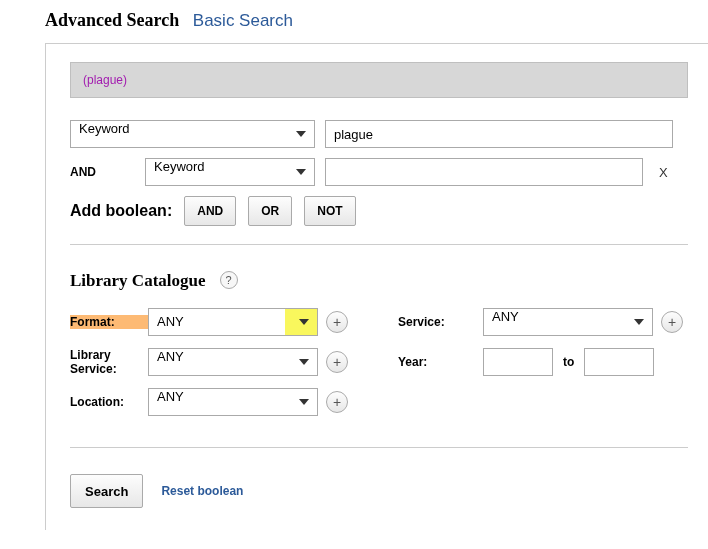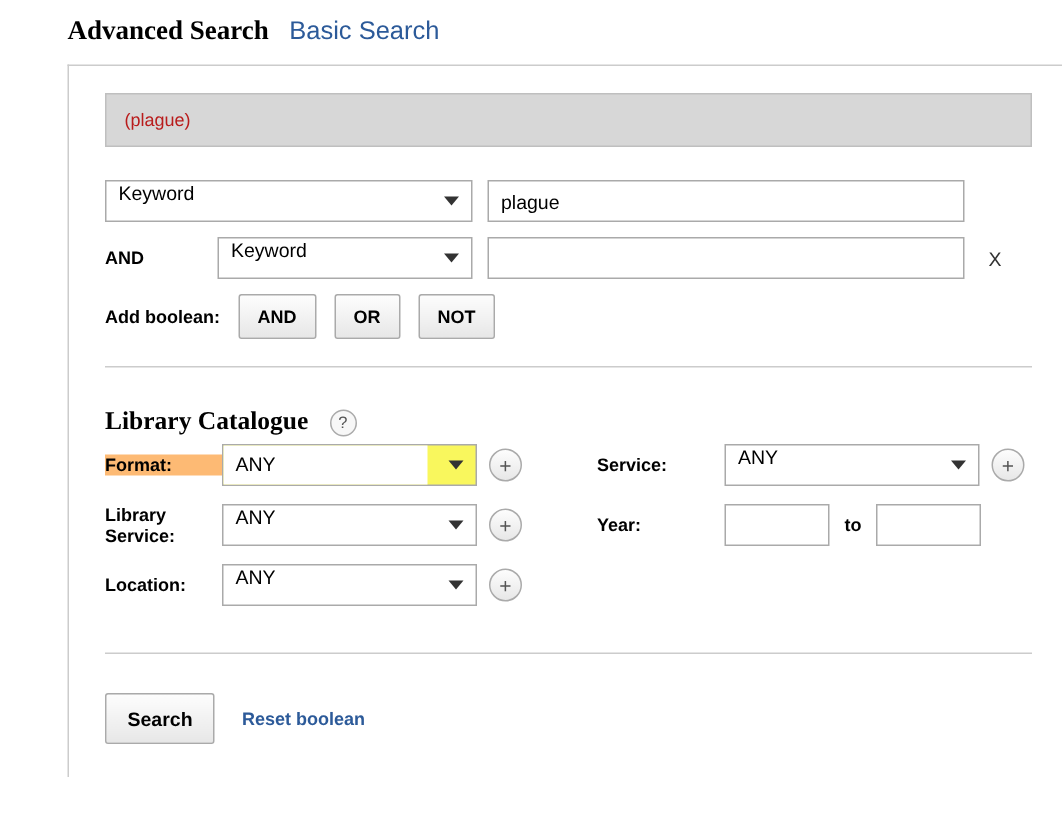--- a/index.html
+++ b/index.html
@@ -2,36 +2,36 @@
 <html><head>
 <meta charset="utf-8">
 <style>
   * { box-sizing: border-box; margin: 0; padding: 0; }
   body { font-family: Arial, Helvetica, sans-serif; font-size: 13px; background: #fff; }
   .page { padding: 10px 0 0 45px; width: 708px; }
   .title-row { margin-bottom: 12px; }
   .title { font-family: Georgia, 'Times New Roman', serif; font-weight: bold; font-size: 18px; display: inline; }
   .basic-link { font-size: 17px; color: #2c5a99; text-decoration: none; margin-left: 10px; }
   .panel { border: 1px solid #ccc; border-right: none; border-bottom: none; padding: 18px 20px 22px 24px; }
-  .query-box { background: #d7d7d7; border: 1px solid #bfbfbf; padding: 10px 12px; color: #b91c1c; font-size: 12px; margin-bottom: 22px; }
+  .query-box { background: #d7d7d7; border: 1px solid #bfbfbf; padding: 10px 12px; color: #a21caf; font-size: 12px; margin-bottom: 22px; }
   .row { display: flex; align-items: center; margin-bottom: 10px; gap: 10px; }
   .select { height: 28px; border: 1px solid #aaa; background: #fff; padding: 0 24px 0 8px; font-size: 13px; position: relative; display: flex; align-items: flex-start; cursor: pointer; }
   .select::after { content: ""; position: absolute; right: 8px; top: 50%; transform: translateY(-50%); border-left: 5px solid transparent; border-right: 5px solid transparent; border-top: 6px solid #333; }
   .sel-w1 { width: 245px; }
   .sel-w2 { width: 170px; }
   .input { height: 28px; border: 1px solid #aaa; background: #fff; padding: 0 8px; font-size: 13px; }
-  .inp-w1 { width: 318px; }
+  .inp-w1 { width: 348px; }
   .inp-w2 { width: 318px; }
   .op-label { width: 65px; font-weight: bold; font-size: 12px; }
   .x-remove { font-size: 13px; color: #333; margin-left: 6px; cursor: pointer; }
   .bool-row { display: flex; align-items: center; gap: 12px; margin-top: 10px; margin-bottom: 18px; }
-  .bool-label { font-size: 12px; font-weight: bold; }
+  .bool-label { font-size: 16px; font-weight: bold; }
   .bool-btn { height: 30px; padding: 0 12px; border: 1px solid #aaa; background: linear-gradient(#fdfdfd,#e7e7e7); font-size: 12px; font-weight: bold; cursor: pointer; border-radius: 2px; }
   hr.div { border: none; border-top: 1px solid #ccc; margin: 14px 0 26px 0; }
-  .lib-title-row { display: flex; align-items: flex-end; margin-bottom: 4px; }
+  .lib-title-row { display: flex; align-items: flex-start; margin-bottom: 16px; }
   .lib-title { font-family: Georgia, 'Times New Roman', serif; font-weight: bold; font-size: 17px; margin-right: 14px; }
   .help-icon { width: 18px; height: 18px; border: 1px solid #aaa; border-radius: 50%; display: flex; align-items: center; justify-content: center; font-size: 11px; color: #555; cursor: pointer; background: #f7f7f7; }
   .filters { display: flex; gap: 50px; }
   .col { }
   .frow { display: flex; align-items: center; margin-bottom: 10px; min-height: 30px; }
   .flabel { font-size: 12px; font-weight: bold; width: 78px; line-height: 1.2; }
   .highlight { background: #fdba74; }
   .plus-btn { width: 22px; height: 22px; border: 1px solid #aaa; border-radius: 50%; display: flex; align-items: center; justify-content: center; font-size: 14px; color: #555; margin-left: 8px; cursor: pointer; background: linear-gradient(#fdfdfd,#e7e7e7); }
   .year-input { width: 70px; height: 28px; border: 1px solid #aaa; background: #fff; padding: 0 4px; font-size: 13px; }
   .to-label { margin: 0 10px; font-size: 12px; font-weight: bold; }

